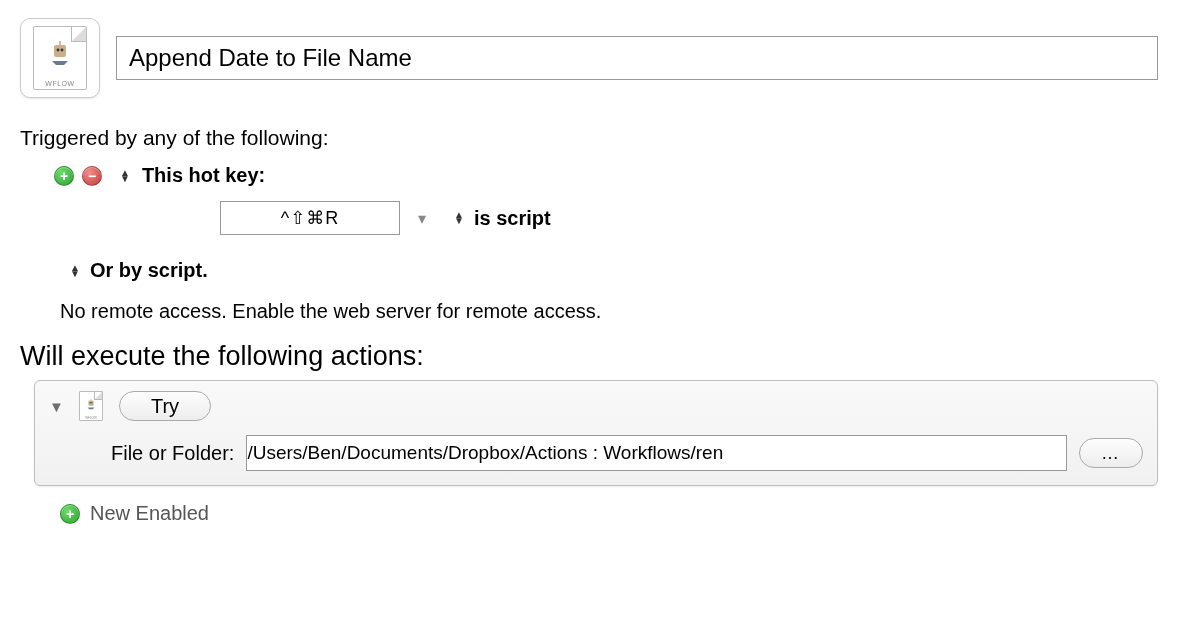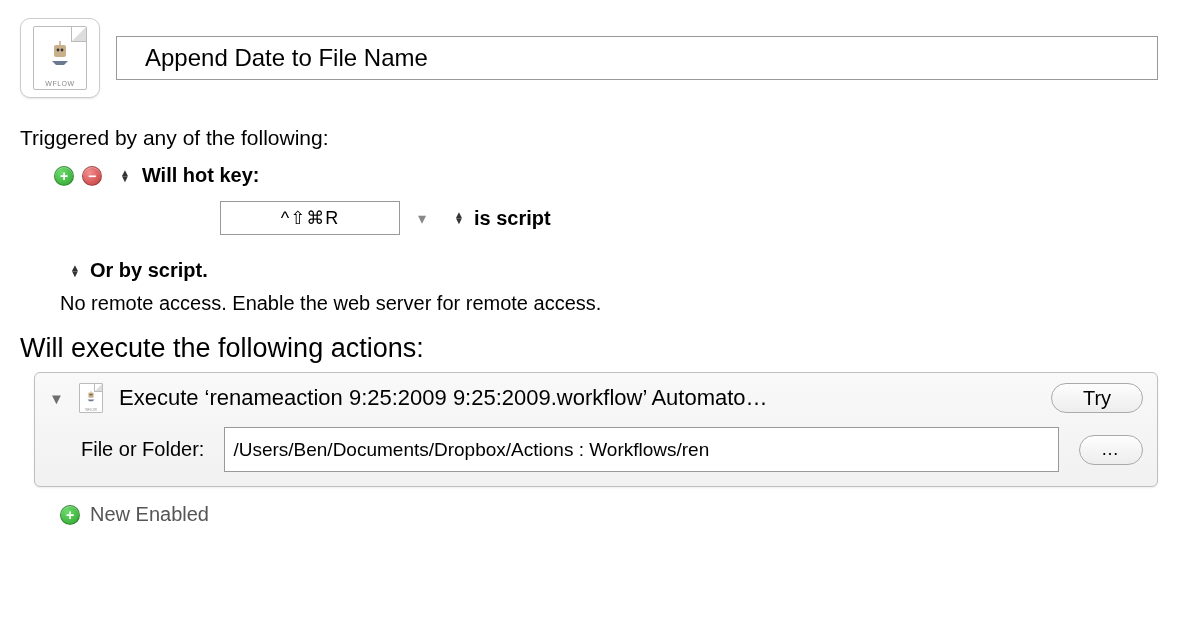--- a/index.html
+++ b/index.html
@@ -60,21 +60,21 @@
     font-size: 7px;
     text-align: center;
     color: #888;
     letter-spacing: 0.5px;
   }
   .title-input {
     flex: 1;
     height: 44px;
     border: 1px solid #999;
     font-size: 24px;
-    padding: 0 28px;
+    padding: 0 12px;
     background: #fff;
   }
   .enabled-btn {
     width: 146px;
     height: 42px;
     border-radius: 8px;
     border: 1px solid #888;
     background: linear-gradient(#b8b8b8, #9c9c9c);
     color: #fff;
     font-size: 22px;
@@ -151,21 +151,21 @@
   }
   .script-row {
     margin: 24px 0 8px 40px;
     font-weight: bold;
     font-size: 20px;
     display: flex;
     align-items: center;
     gap: 6px;
   }
   .remote-text {
-    margin: 10px 0 18px 40px;
+    margin: 18px 0 18px 40px;
     font-size: 20px;
   }
   .actions-section-label {
     font-size: 27px;
     margin-bottom: 8px;
   }
   .action-box {
     margin-left: 14px;
     border: 1px solid #bfbfbf;
     border-radius: 6px;
@@ -227,34 +227,34 @@
     height: 30px;
     border-radius: 15px;
     border: 1px solid #aaa;
     background: linear-gradient(#fdfdfd, #ededed);
     font-size: 20px;
     cursor: pointer;
   }
   .file-row {
     display: flex;
     align-items: center;
-    gap: 20px;
+    gap: 12px;
     margin-top: 14px;
-    margin-left: 32px;
+    margin-left: 62px;
   }
   .file-label {
     font-size: 20px;
   }
   .path-input {
     flex: 1;
-    height: 45px;
+    height: 36px;
     border: 1px solid #999;
     background: #fff;
     font-size: 19px;
-    padding: 0 8px;
+    padding: 0 0;
     font-family: inherit;
   }
   .browse-btn {
     width: 64px;
     height: 30px;
     border-radius: 15px;
     border: 1px solid #aaa;
     background: linear-gradient(#fdfdfd, #ededed);
     font-size: 18px;
     cursor: pointer;
@@ -307,21 +307,21 @@
 
 <div class="section-label">Triggered by any of the following:</div>
 
 <div class="trigger-row">
   <span class="round-btn round-add">+</span>
   <span class="round-btn round-del">−</span>
   <span class="sort-arrows">
     <span>▲</span>
     <span>▼</span>
   </span>
-  <span>Will hot key:</span>
+  <span>This hot key:</span>
 </div>
 
 <div class="hotkey-row">
   <div class="hotkey-field">^⇧⌘R</div>
   <span class="dropdown-caret">▾</span>
   <span class="pressed-text">
     <span class="sort-arrows">
       <span>▲</span>
       <span>▼</span>
     </span>
@@ -343,21 +343,20 @@
 
 <div class="action-box">
   <div class="action-header">
     <span class="disclosure">▼</span>
     <div class="small-wflow-icon">
       <svg class="small-wflow-gear" viewBox="0 0 24 28">
         <use href="#robot-shape"></use>
       </svg>
       <div class="small-wflow-lbl">WFLOW</div>
     </div>
-    <div class="action-title">Execute ‘renameaction 9:25:2009 9:25:2009.workflow’ Automato…</div>
     <button class="try-btn">Try</button>
   </div>
   <div class="file-row">
     <span class="file-label">File or Folder:</span>
     <input class="path-input" type="text" value="/Users/Ben/Documents/Dropbox/Actions : Workflows/ren" style="">
     <button class="browse-btn">…</button>
   </div>
 </div>
 
 <div class="new-action-row">

